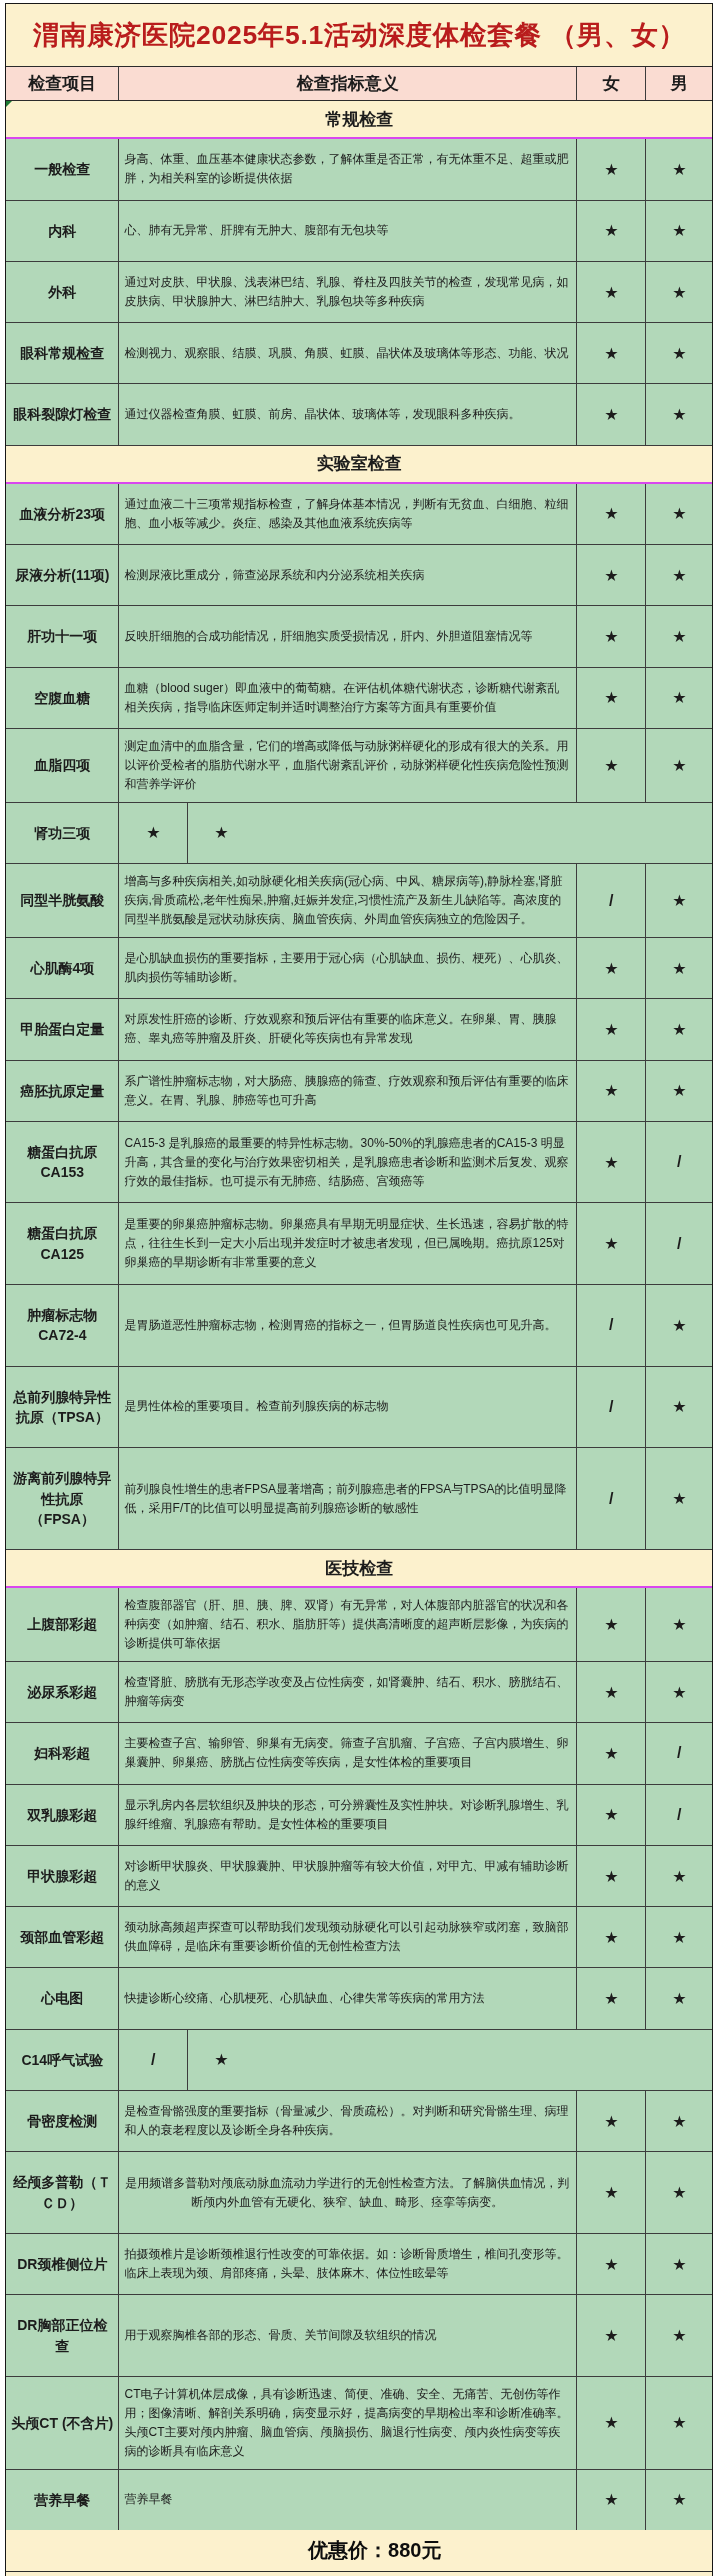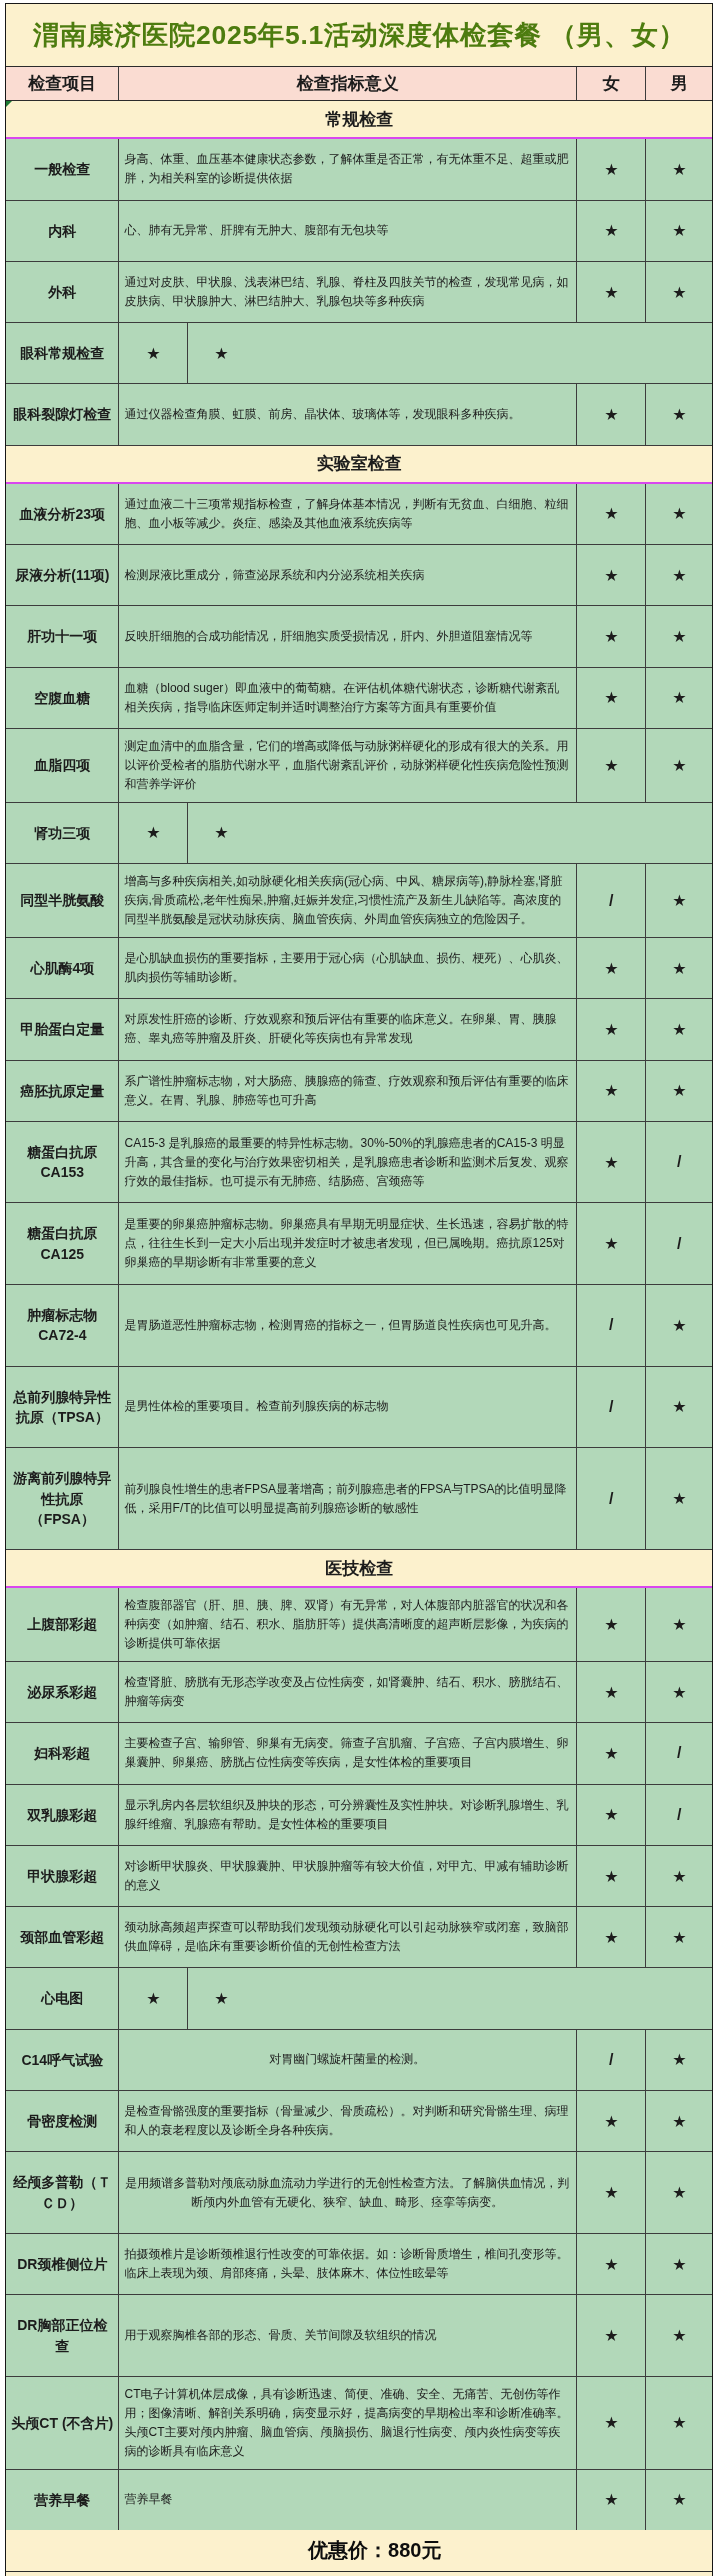--- a/index.html
+++ b/index.html
@@ -15,21 +15,21 @@
     border:1.3px solid #171717;
     background:#ffffff;
   }
   
   .title-row{
     background:#FCF1CD;
     min-height:62px;
     display:flex;align-items:center;justify-content:center;
     font-size:26.5px;font-weight:bold;letter-spacing:0.7px;
     border-bottom:1.3px solid #2b2b2b;
-    text-align:center;color:#4d7c0f;
+    text-align:center;color:#b91c1c;
   }
   
   .header-row{
     display:flex;background:#FADCD2;
     border-bottom:1.3px solid #2b2b2b;
     font-weight:bold;font-size:17px;
   }
   .header-row .hc{
     display:flex;align-items:center;justify-content:center;
     min-height:33px;box-sizing:border-box;
@@ -112,20 +112,21 @@
         <div class="cell cell-mark c-m">★</div>
       </div>
       <div class="item-row">
         <div class="cell cell-item c-item">外科</div>
         <div class="cell cell-mean c-mean">通过对皮肤、甲状腺、浅表淋巴结、乳腺、脊柱及四肢关节的检查，发现常见病，如皮肤病、甲状腺肿大、淋巴结肿大、乳腺包块等多种疾病</div>
         <div class="cell cell-mark c-f">★</div>
         <div class="cell cell-mark c-m">★</div>
       </div>
       <div class="item-row">
         <div class="cell cell-item c-item">眼科常规检查</div>
+        <div class="cell cell-mean c-mean">检测视力、观察眼、结膜、巩膜、角膜、虹膜、晶状体及玻璃体等形态、功能、状况</div>
         <div class="cell cell-mark c-f">★</div>
         <div class="cell cell-mark c-m">★</div>
       </div>
       <div class="item-row">
         <div class="cell cell-item c-item">眼科裂隙灯检查</div>
         <div class="cell cell-mean c-mean">通过仪器检查角膜、虹膜、前房、晶状体、玻璃体等，发现眼科多种疾病。</div>
         <div class="cell cell-mark c-f">★</div>
         <div class="cell cell-mark c-m">★</div>
       </div>
       <div class="section-band">实验室检查</div>
@@ -250,26 +251,26 @@
         <div class="cell cell-mark c-m">★</div>
       </div>
       <div class="item-row">
         <div class="cell cell-item c-item">颈部血管彩超</div>
         <div class="cell cell-mean c-mean">颈动脉高频超声探查可以帮助我们发现颈动脉硬化可以引起动脉狭窄或闭塞，致脑部供血障碍，是临床有重要诊断价值的无创性检查方法</div>
         <div class="cell cell-mark c-f">★</div>
         <div class="cell cell-mark c-m">★</div>
       </div>
       <div class="item-row">
         <div class="cell cell-item c-item">心电图</div>
+        <div class="cell cell-mean c-mean">快捷诊断心绞痛、心肌梗死、心肌缺血、心律失常等疾病的常用方法</div>
         <div class="cell cell-mark c-f">★</div>
         <div class="cell cell-mark c-m">★</div>
       </div>
       <div class="item-row">
         <div class="cell cell-item c-item">C14呼气试验</div>
-        <div class="cell cell-mean c-mean centered">对胃幽门螺旋杆菌量的检测。</div>
         <div class="cell cell-mark c-f">/</div>
         <div class="cell cell-mark c-m">★</div>
       </div>
       <div class="item-row">
         <div class="cell cell-item c-item">骨密度检测</div>
         <div class="cell cell-mean c-mean">是检查骨骼强度的重要指标（骨量减少、骨质疏松）。对判断和研究骨骼生理、病理和人的衰老程度以及诊断全身各种疾病。</div>
         <div class="cell cell-mark c-f">★</div>
         <div class="cell cell-mark c-m">★</div>
       </div>
       <div class="item-row">

